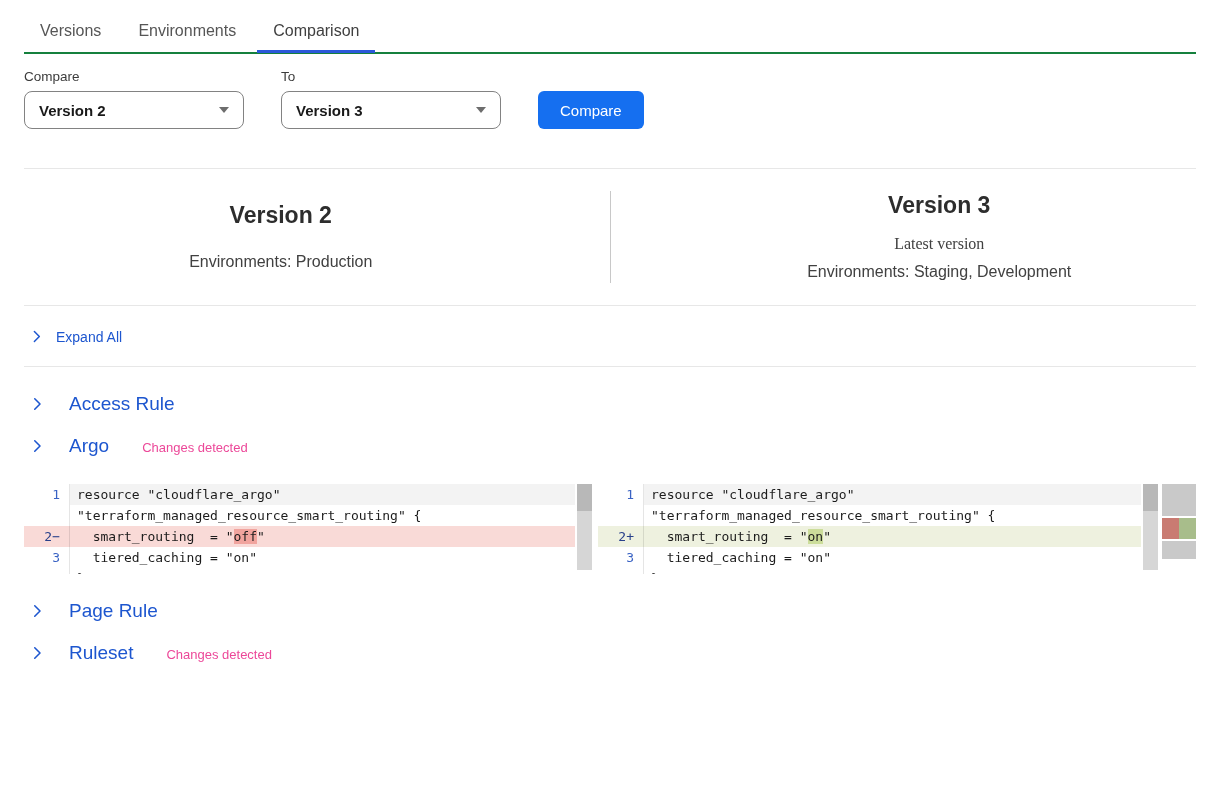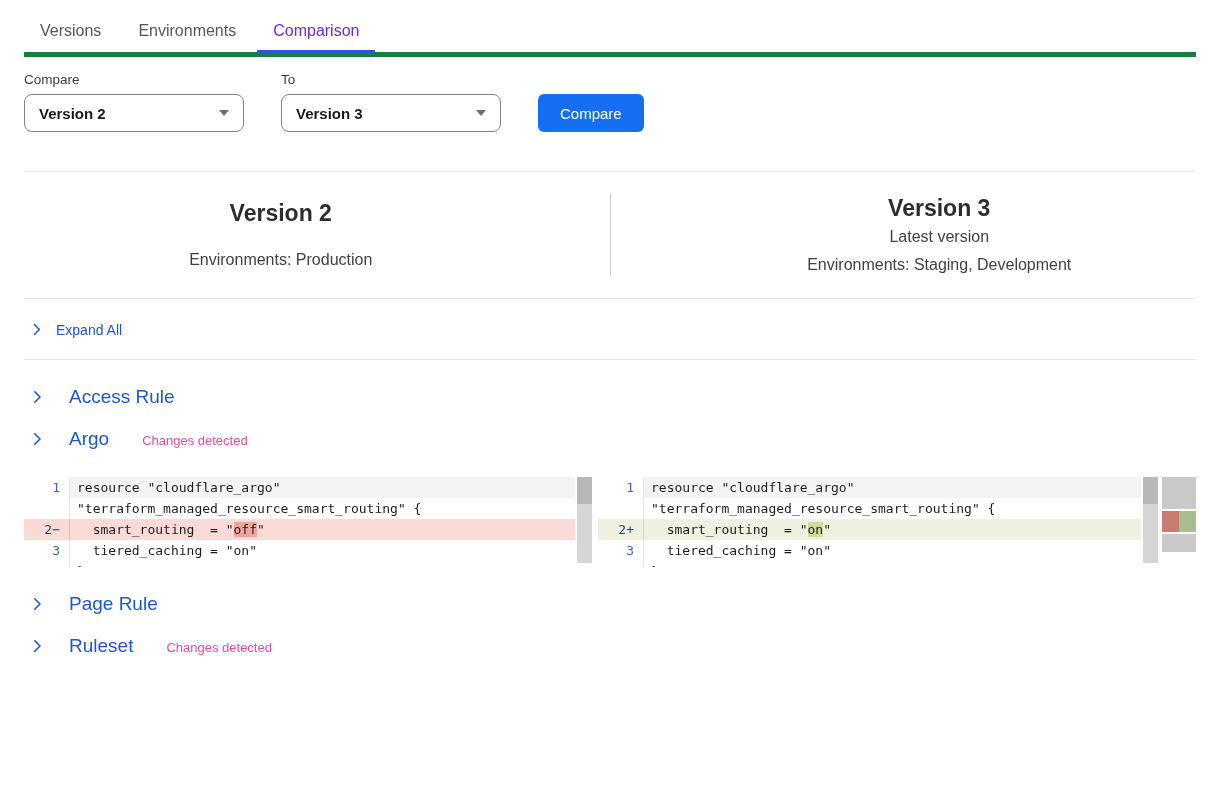--- a/index.html
+++ b/index.html
@@ -7,23 +7,23 @@
     width:1224px;height:788px;overflow:hidden;position:relative;
     font-family:"Liberation Sans",sans-serif;color:#202020;
     --accent:#156ff0;--link:#1d56cf;--tabline:#2b58d9;
     --removedBg:#f9dad7;--removedWord:#f1a49e;
     --addedBg:#eef1df;--addedWord:#ccdd9b;
     --mapRed:#c97b72;--mapGreen:#a8bd8b;
   }
   .page{padding:0 28px 0 24px;}
 
   
-  .tabs{display:flex;gap:5px;padding-top:13px;border-bottom:5px solid #15803d;}
+  .tabs{display:flex;gap:5px;padding-top:13px;border-bottom:2px solid #15803d;}
   .tab{padding:9px 16px 12px;font-size:16px;color:#565656;cursor:pointer;}
-  .tab.active{color:#6d28d9;font-weight:500;border-bottom:3px solid var(--tabline);margin-bottom:-1px;padding-bottom:2px;}
+  .tab.active{color:#404040;font-weight:500;border-bottom:3px solid var(--tabline);margin-bottom:-1px;padding-bottom:2px;}
 
   
   .controls{display:flex;gap:37px;margin-top:15px;align-items:flex-end;}
   .field-label{font-size:13.5px;color:#3c3c3c;margin-bottom:7px;}
   .select{width:220px;height:38px;border:1.5px solid #828282;border-radius:8px;background:#fff;
     display:flex;align-items:center;justify-content:space-between;padding:0 14px;box-sizing:border-box;cursor:pointer;}
   .select-value{font-size:15px;font-weight:700;color:#191919;}
   .caret{width:0;height:0;border-left:5px solid transparent;border-right:5px solid transparent;border-top:6px solid #6d6d6d;}
   .btn-primary{height:38px;padding:0 22px;background:var(--accent);color:#fff;font-size:15px;border:none;border-radius:6px;cursor:pointer;font-family:inherit;}
 
@@ -108,21 +108,21 @@
   <hr class="hr hr-top">
 
   <div class="ver-wrap">
     <div class="ver-col left">
       <div class="ver-title">Version 2</div>
       <div class="ver-sub">Environments: Production</div>
     </div>
     <div class="ver-div"></div>
     <div class="ver-col right">
       <div class="ver-title">Version 3</div>
-      <div class="ver-sub" style="margin-top:2px;">Latest version</div>
+      <div class="ver-sub" style="margin-top:12px;font-family:Liberation Serif, serif;">Latest version</div>
       <div class="ver-sub" style="margin-top:5px;">Environments: Staging, Development</div>
     </div>
   </div>
 
   <hr class="hr">
 
   <div class="expand-row">
     <span class="chev">
       <svg width="17" height="17" viewBox="0 0 24 24" fill="none" stroke="#1d56cf" stroke-width="2.1" stroke-linecap="round" stroke-linejoin="round">
           <polyline points="9 5 16 12 9 19"></polyline>

